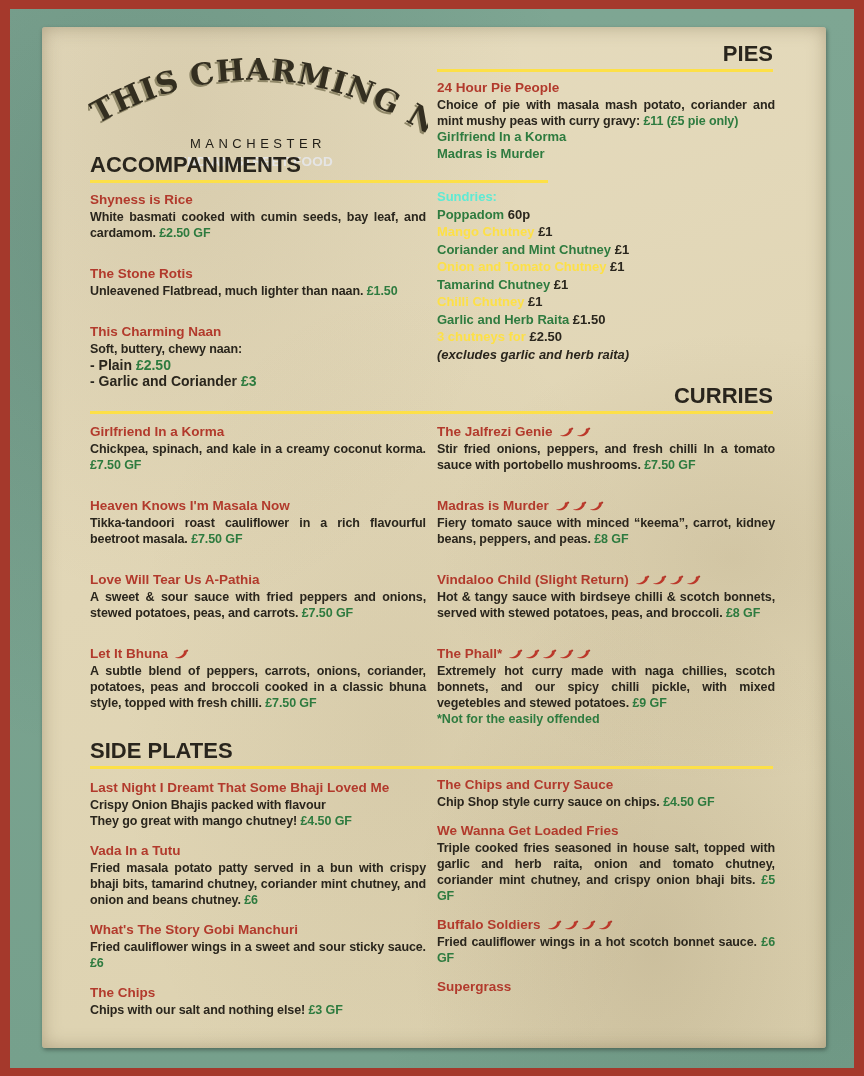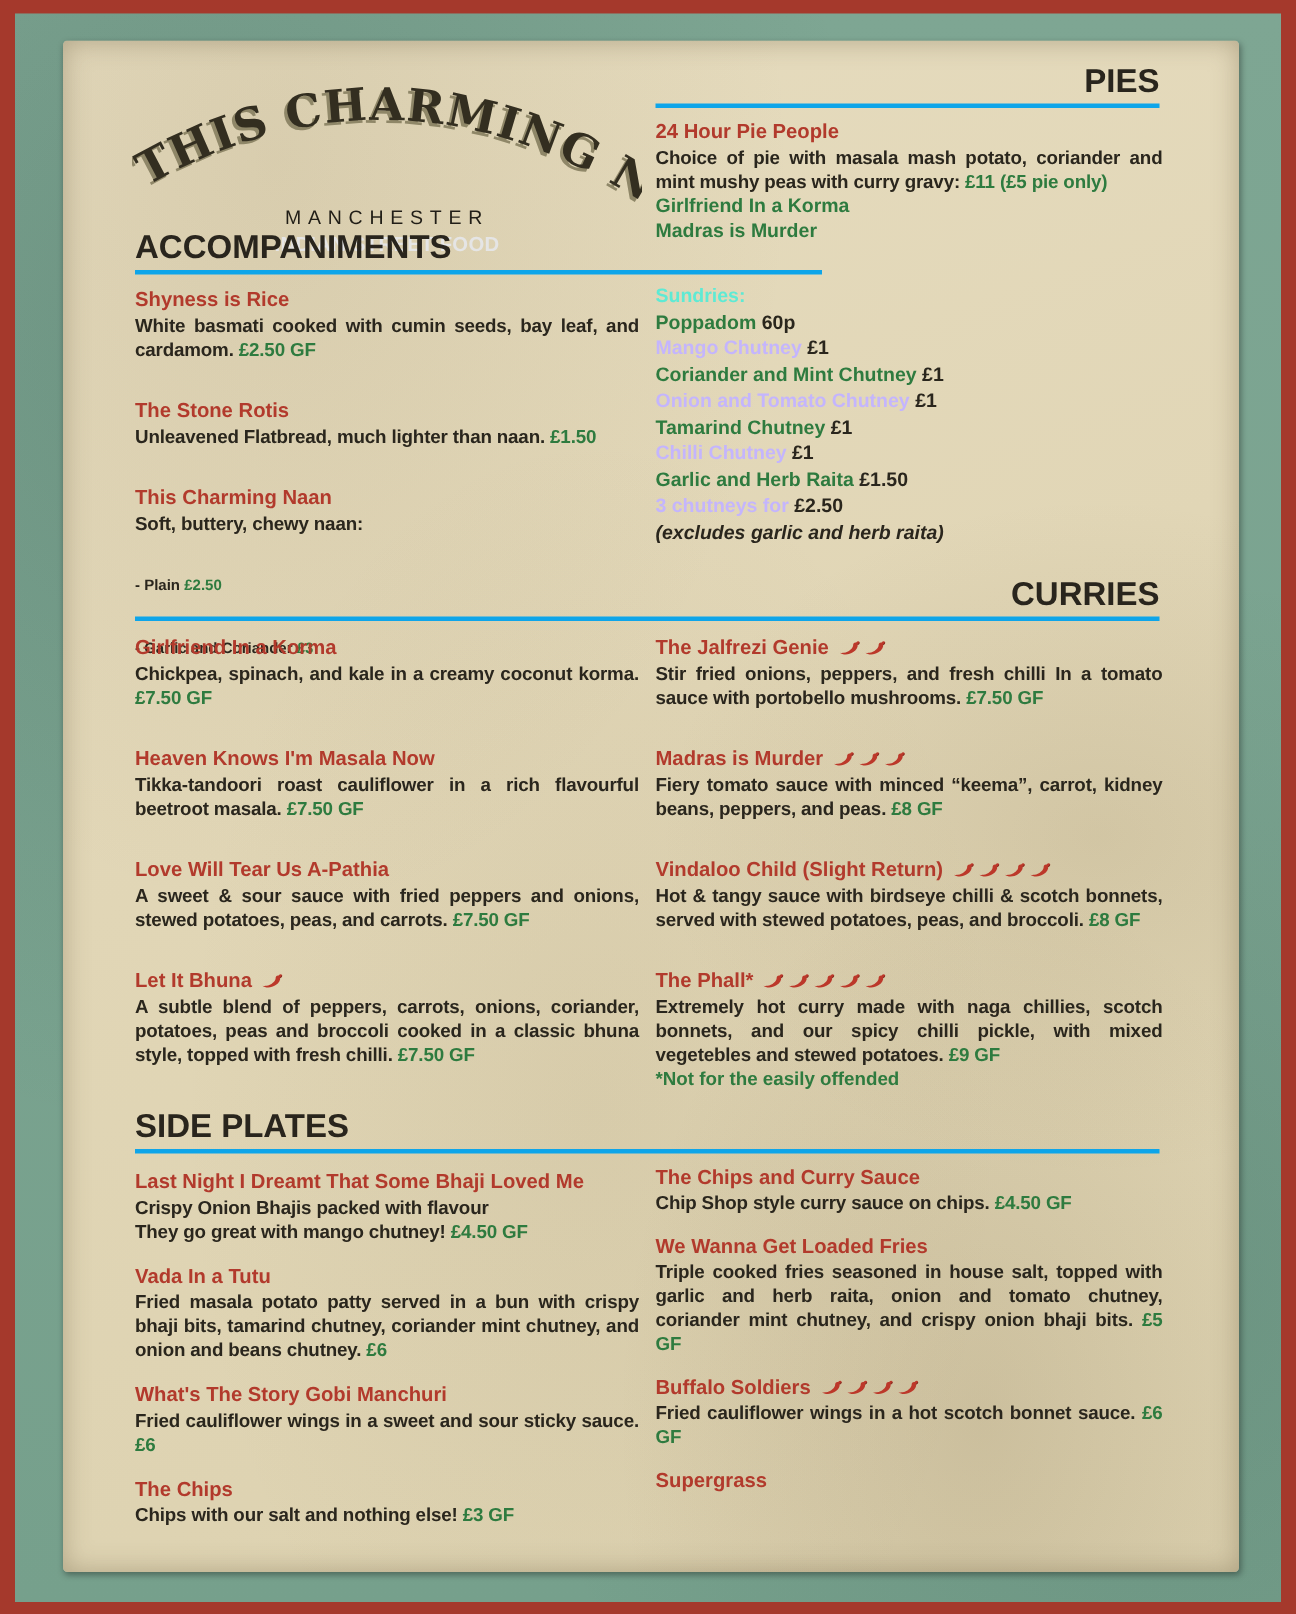--- a/index.html
+++ b/index.html
@@ -25,46 +25,46 @@
       radial-gradient(ellipse at 78% 90%, rgba(110,90,55,.16), transparent 28%),
       radial-gradient(ellipse at 45% 70%, rgba(120,100,60,.08), transparent 45%),
       linear-gradient(160deg,#e6dcbf 0%, #e1d6b6 45%, #dcd1af 100%);
     box-shadow: inset 0 0 18px rgba(90,75,45,.35), 1px 2px 4px rgba(0,0,0,.35);
     border-radius:3px;
   }
   .abs{position:absolute;}
   
   .sec-head{
     font-size:22px;font-weight:bold;color:#29251d;letter-spacing:0px;
-    border-bottom:3px solid #0ea5e9;padding-bottom:3px;line-height:24px;
+    border-bottom:3px solid #fde047;padding-bottom:3px;line-height:24px;
   }
   .right-al{text-align:right;}
   .item{margin-bottom:25px;}
   .sec-s .item{margin-bottom:14px;}
   .sec-sr .item{margin-bottom:13px;}
   .item-title{
     font-size:13.5px;font-weight:bold;color:#b23a2c;line-height:16px;
     display:flex;align-items:center;
   }
   .item-desc{
     font-size:12.5px;font-weight:bold;color:#2a261d;line-height:16px;
     text-align:justify;letter-spacing:-0.1px;margin-top:1px;
   }
   .item-desc .d{white-space:pre-line;}
   .price{color:#2e7b3f;}
   .opt{font-size:13px;font-weight:bold;color:#2e7b3f;line-height:16.5px;}
   .note{font-size:12.5px;font-weight:bold;color:#2e7b3f;line-height:16px;}
-  .subline{font-size:10px;font-weight:bold;color:#2a261d;line-height:16px;margin-top:26px;}
+  .subline{font-size:14px;font-weight:bold;color:#2a261d;line-height:16px;}
   .chilies{display:inline-flex;gap:1px;margin-left:6px;}
   .chili{width:16px;height:12px;}
   
   .sundry-head{font-size:13px;font-weight:bold;color:#5eead4;line-height:17.5px;}
   .sundry{font-size:13px;font-weight:bold;line-height:17.5px;color:#2a261d;}
   .sundry .green{color:#2e7b3f;}
-  .sundry .red{color:#c4b5fd;}
+  .sundry .red{color:#fde047;}
   .sundry-foot{font-size:13px;font-weight:bold;color:#2a261d;line-height:17.5px;font-style:italic;}
   
   .logo-sub{
     text-align:center;font-size:13px;color:#211e17;letter-spacing:4.5px;
     font-weight:normal;margin-top:-14px;
   }
   .logo-tag{
     text-align:center;font-size:13.5px;color:#e5e5e5;font-weight:bold;
     letter-spacing:0.2px;margin-top:3px;
   }

